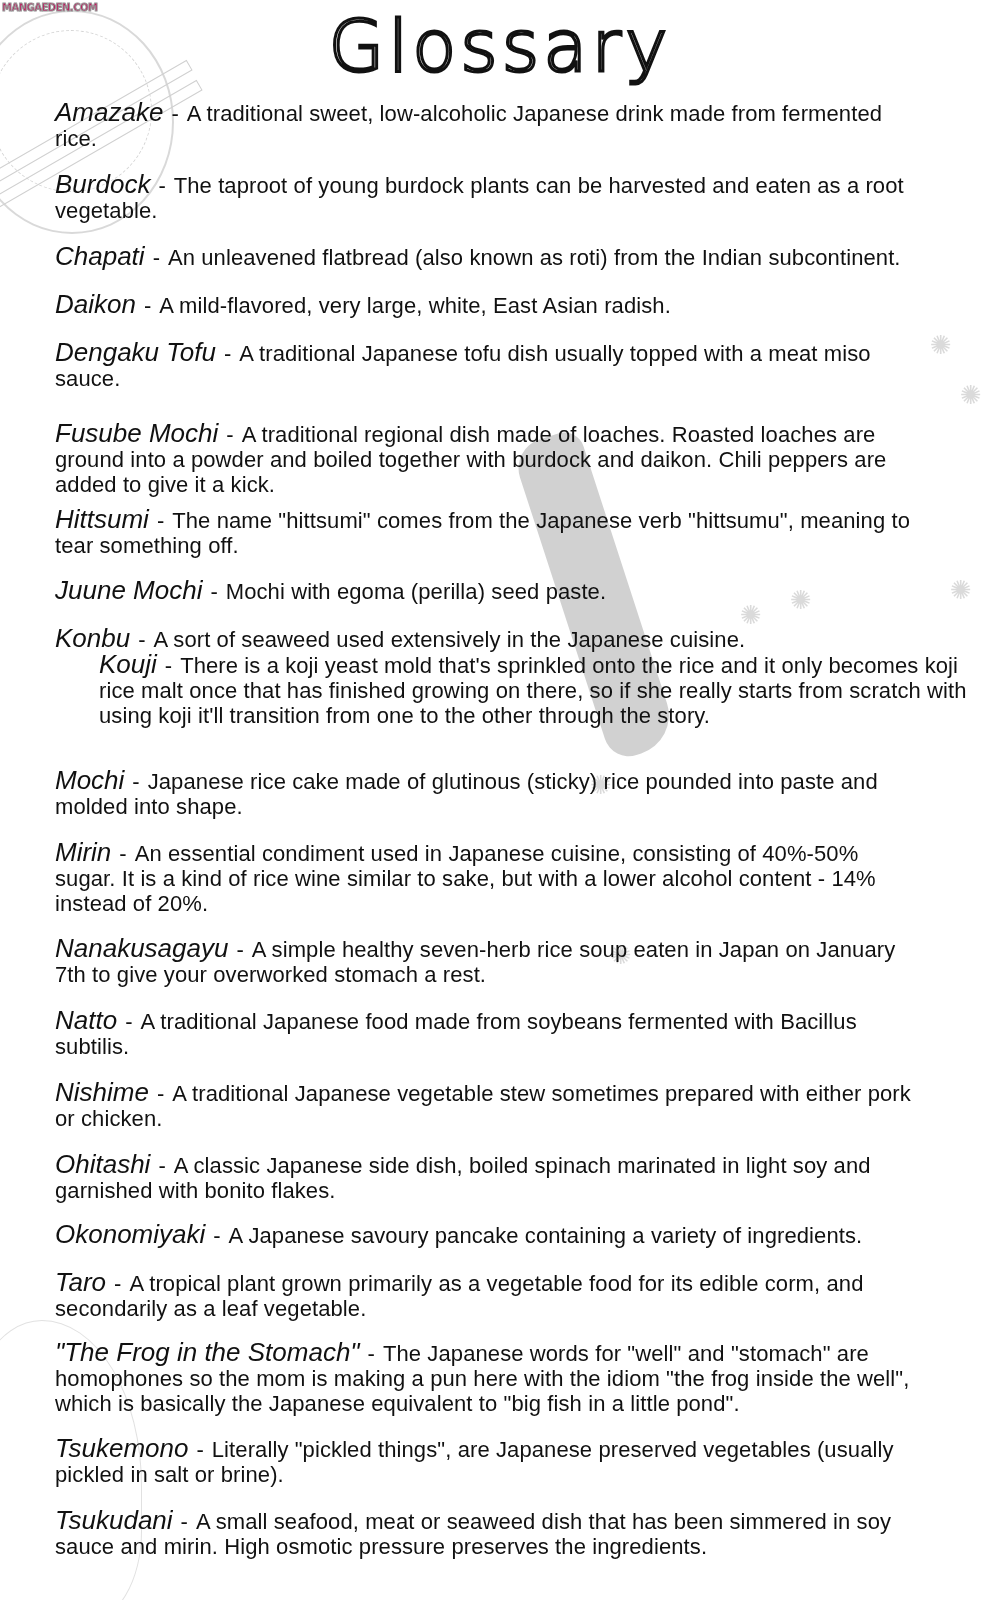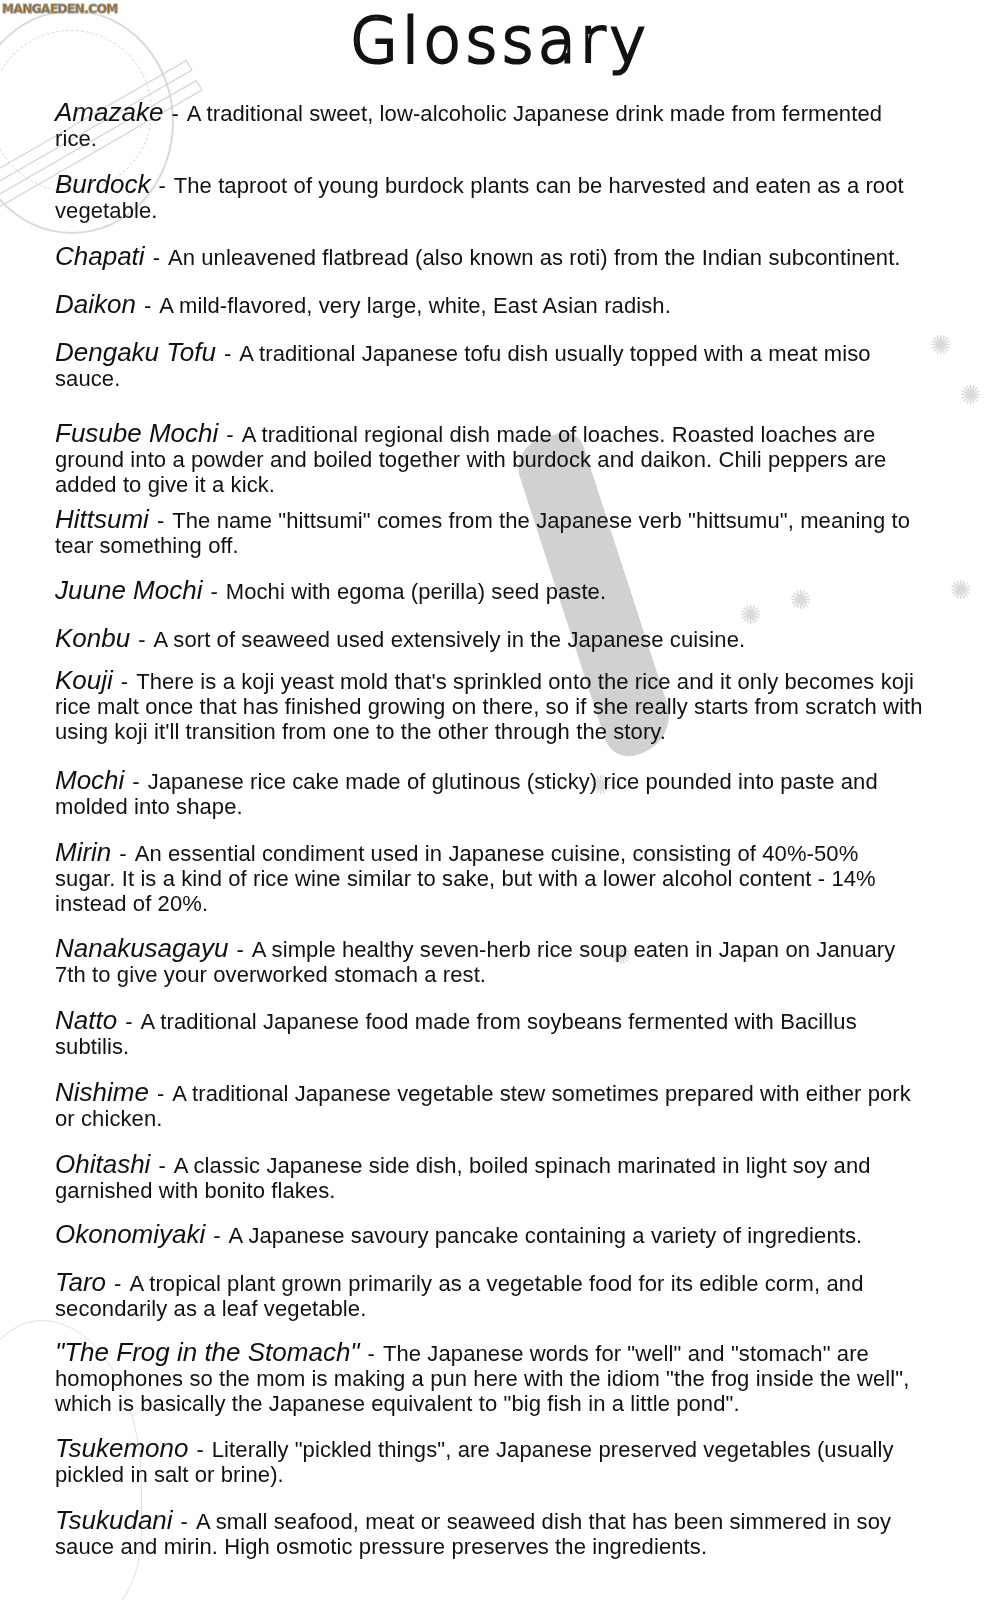--- a/index.html
+++ b/index.html
@@ -3,21 +3,21 @@
 <meta charset="utf-8">
 <style>
   html, body { margin:0; padding:0; }
   body {
     width:1000px; height:1600px; background:#ffffff; position:relative; overflow:hidden;
     font-family: "Liberation Sans Narrow", "Liberation Sans", sans-serif;
     color:#111;
   }
   .watermark {
     position:absolute; left:2px; top:2px; font-family:"DejaVu Sans", sans-serif; font-weight:bold;
-    font-size:12px; color:#a16207; letter-spacing:-0.5px;
+    font-size:10px; color:#be185d; letter-spacing:-0.5px;
     -webkit-text-stroke:1px #9a9a9a; text-shadow:0 0 1px #888;
   }
   .bowl {
     position:absolute; left:-30px; top:10px; width:200px; height:220px; border-radius:50%;
     border:2px solid #cfcfcf; opacity:0.8;
   }
   .bowl-inner {
     position:absolute; left:-10px; top:30px; width:160px; height:160px; border-radius:50%;
     border:1px dashed #d6d6d6;
   }
@@ -30,21 +30,21 @@
     position:absolute; left:560px; top:430px; width:70px; height:330px; background:#c9c9c9;
     transform:rotate(-18deg); border-radius:30px 20px 40px 25px; opacity:0.85;
   }
   .fox {
     position:absolute; left:-40px; top:1320px; width:180px; height:300px; border-radius:45% 55% 30% 40%;
     border:1px solid #d4d4d4; opacity:0.7;
   }
   .spark { position:absolute; color:#dadada; font-size:26px; font-family:"DejaVu Sans", sans-serif; }
   h1.title {
     position:absolute; left:0; right:0; top:4px; margin:0; text-align:center;
-    font-family:"DejaVu Sans", sans-serif; font-weight:300; font-size:62px; letter-spacing:4px;
+    font-family:"DejaVu Sans", sans-serif; font-weight:300; font-size:72px; letter-spacing:4px;
     color:#fff; -webkit-text-stroke:3px #111;
   }
   .entries { position:absolute; left:55px; top:100px; width:880px; }
   .entry { font-size:19px; line-height:24px; margin:0; position:absolute; left:0; width:870px; }
   .term { font-size:26px; margin-right:8px;font-style:italic; }
   .dash { margin-right:8px; font-size:22px; }
   .def { font-size:22px; letter-spacing:0.1px; }
 </style>
 </head>
 <body>
@@ -69,21 +69,21 @@
 <div class="entries" id="entries">
     <p class="entry" style="top: 0px;"><span class="term">Amazake</span><span class="dash">-</span><span class="def">A traditional sweet, low-alcoholic Japanese drink made from fermented rice.</span></p>
     <p class="entry" style="top: 72px;"><span class="term">Burdock</span><span class="dash">-</span><span class="def">The taproot of young burdock plants can be harvested and eaten as a root vegetable.</span></p>
     <p class="entry" style="top: 144px;"><span class="term">Chapati</span><span class="dash">-</span><span class="def">An unleavened flatbread (also known as roti) from the Indian subcontinent.</span></p>
     <p class="entry" style="top: 192px;"><span class="term">Daikon</span><span class="dash">-</span><span class="def">A mild-flavored, very large, white, East Asian radish.</span></p>
     <p class="entry" style="top: 240px;"><span class="term">Dengaku Tofu</span><span class="dash">-</span><span class="def">A traditional Japanese tofu dish usually topped with a meat miso sauce.</span></p>
     <p class="entry" style="top: 312px; margin-top: 9px;"><span class="term">Fusube Mochi</span><span class="dash">-</span><span class="def">A traditional regional dish made of loaches. Roasted loaches are ground into a powder and boiled together with burdock and daikon. Chili peppers are added to give it a kick.</span></p>
     <p class="entry" style="top: 407px;"><span class="term">Hittsumi</span><span class="dash">-</span><span class="def">The name "hittsumi" comes from the Japanese verb "hittsumu", meaning to tear something off.</span></p>
     <p class="entry" style="top: 478px;"><span class="term">Juune Mochi</span><span class="dash">-</span><span class="def">Mochi with egoma (perilla) seed paste.</span></p>
     <p class="entry" style="top: 526px;"><span class="term">Konbu</span><span class="dash">-</span><span class="def">A sort of seaweed used extensively in the Japanese cuisine.</span></p>
-    <p class="entry" style="top: 568px;"><span class="term">Kouji</span><span class="dash">-</span><span class="def">There is a koji yeast mold that's sprinkled onto the rice and it only becomes koji rice malt once that has finished growing on there, so if she really starts from scratch with using koji it'll transition from one to the other through the story.</span></p>
+    <p class="entry" style="top: 552px; margin-left: 44px;"><span class="term">Kouji</span><span class="dash">-</span><span class="def">There is a koji yeast mold that's sprinkled onto the rice and it only becomes koji rice malt once that has finished growing on there, so if she really starts from scratch with using koji it'll transition from one to the other through the story.</span></p>
     <p class="entry" style="top: 668px;"><span class="term">Mochi</span><span class="dash">-</span><span class="def">Japanese rice cake made of glutinous (sticky) rice pounded into paste and molded into shape.</span></p>
     <p class="entry" style="top: 740px;"><span class="term">Mirin</span><span class="dash">-</span><span class="def">An essential condiment used in Japanese cuisine, consisting of 40%-50% sugar. It is a kind of rice wine similar to sake, but with a lower alcohol content - 14% instead of 20%.</span></p>
     <p class="entry" style="top: 836px;"><span class="term">Nanakusagayu</span><span class="dash">-</span><span class="def">A simple healthy seven-herb rice soup eaten in Japan on January 7th to give your overworked stomach a rest.</span></p>
     <p class="entry" style="top: 908px;"><span class="term">Natto</span><span class="dash">-</span><span class="def">A traditional Japanese food made from soybeans fermented with Bacillus subtilis.</span></p>
     <p class="entry" style="top: 980px;"><span class="term">Nishime</span><span class="dash">-</span><span class="def">A traditional Japanese vegetable stew sometimes prepared with either pork or chicken.</span></p>
     <p class="entry" style="top: 1052px;"><span class="term">Ohitashi</span><span class="dash">-</span><span class="def">A classic Japanese side dish, boiled spinach marinated in light soy and garnished with bonito flakes.</span></p>
     <p class="entry" style="top: 1122px;"><span class="term">Okonomiyaki</span><span class="dash">-</span><span class="def">A Japanese savoury pancake containing a variety of ingredients.</span></p>
     <p class="entry" style="top: 1170px;"><span class="term">Taro</span><span class="dash">-</span><span class="def">A tropical plant grown primarily as a vegetable food for its edible corm, and secondarily as a leaf vegetable.</span></p>
     <p class="entry" style="top: 1240px;"><span class="term">"The Frog in the Stomach"</span><span class="dash">-</span><span class="def">The Japanese words for "well" and "stomach" are homophones so the mom is making a pun here with the idiom "the frog inside the well", which is basically the Japanese equivalent to "big fish in a little pond".</span></p>
     <p class="entry" style="top: 1336px;"><span class="term">Tsukemono</span><span class="dash">-</span><span class="def">Literally "pickled things", are Japanese preserved vegetables (usually pickled in salt or brine).</span></p>

